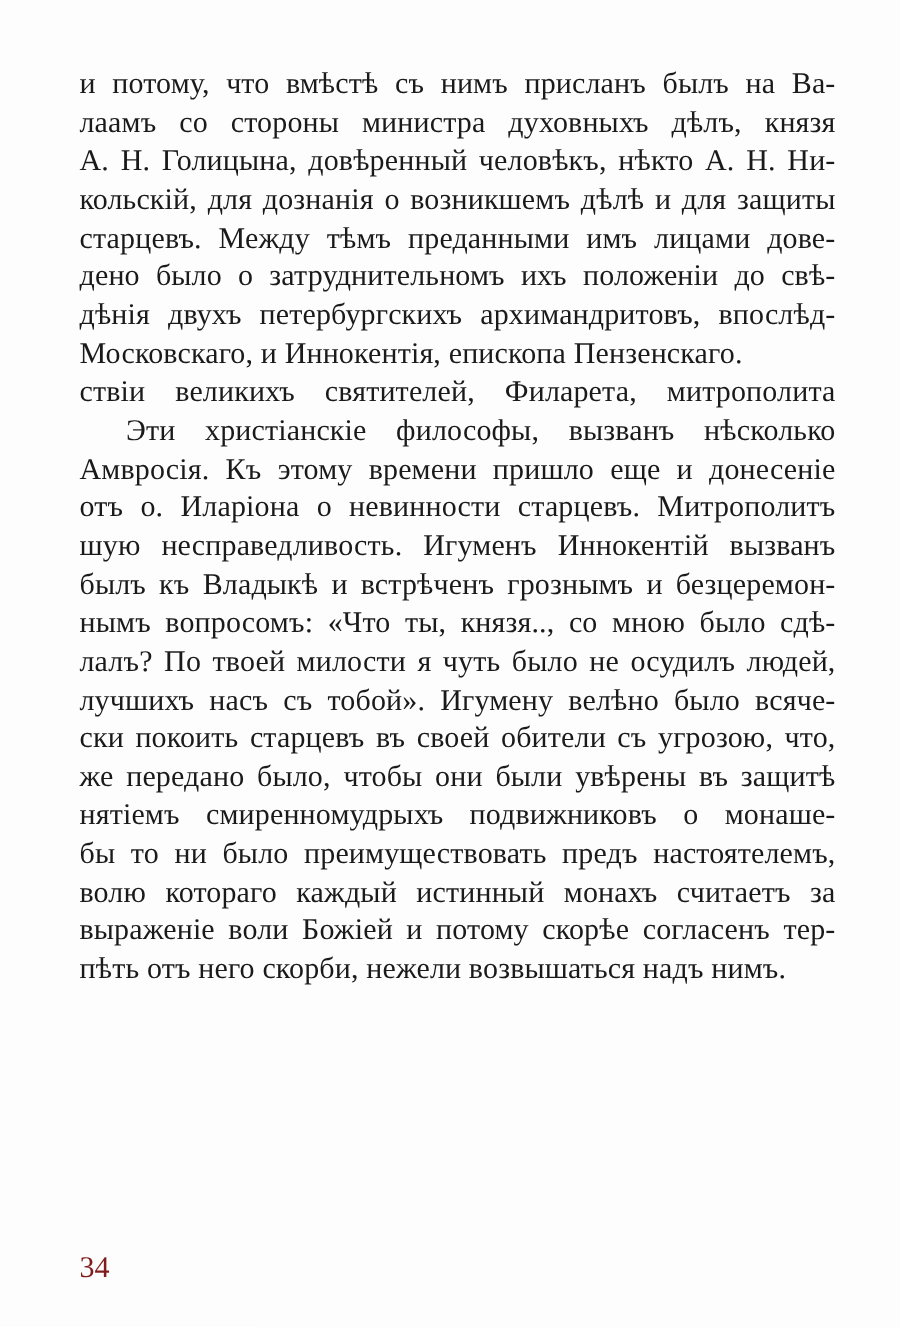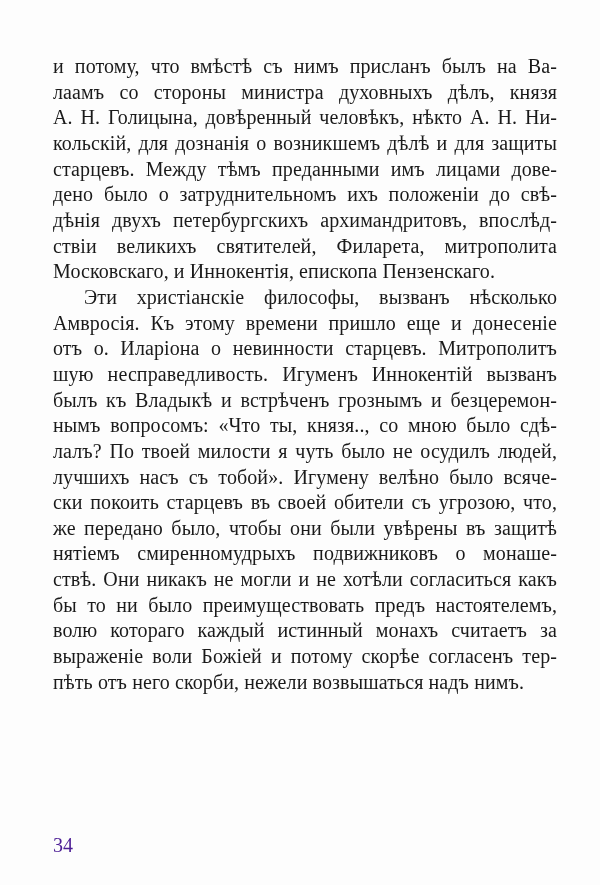--- a/index.html
+++ b/index.html
@@ -12,21 +12,21 @@
     width: 600px;
     height: 885px;
     background: #fdfdfd;
     font-family: "Liberation Serif", "DejaVu Serif", serif;
     color: #1a1a1a;
     overflow: hidden;
   }
   .text-block {
     position: absolute;
     left: 53px;
-    top: 54px;
+    top: 44px;
     width: 504px;
   }
   .paragraph {
     margin: 0;
     padding: 0;
   }
   .line {
     font-size: 20px;
     line-height: 25.65px;
     text-align: justify;
@@ -38,52 +38,51 @@
   }
   .line.first-indent {
     text-indent: 31px;
   }
   .page-number {
     position: absolute;
     left: 53px;
     top: 833px;
     font-size: 20px;
     line-height: 25px;
-    color: #4c1d95;
+    color: #7f1d1d;
   }
 </style>
 </head>
 <body>
 
 <div class="book-page">
   <div class="text-block" id="text-block">
       <div class="paragraph">
         <div class="line">и потому, что вмѣстѣ съ нимъ присланъ былъ на Ва-</div>
         <div class="line">лаамъ со стороны министра духовныхъ дѣлъ, князя</div>
         <div class="line">А. Н. Голицына, довѣренный человѣкъ, нѣкто А. Н. Ни-</div>
         <div class="line">кольскій, для дознанія о возникшемъ дѣлѣ и для защиты</div>
         <div class="line">старцевъ. Между тѣмъ преданными имъ лицами дове-</div>
         <div class="line">дено было о затруднительномъ ихъ положеніи до свѣ-</div>
         <div class="line">дѣнія двухъ петербургскихъ архимандритовъ, впослѣд-</div>
+        <div class="line para-end">Московскаго, и Иннокентія, епископа Пензенскаго.</div>
         <div class="line">ствіи великихъ святителей, Филарета, митрополита</div>
-        <div class="line para-end">Московскаго, и Иннокентія, епископа Пензенскаго.</div>
       </div>
       <div class="paragraph">
         <div class="line first-indent">Эти христіанскіе философы, вызванъ нѣсколько</div>
         <div class="line">Амвросія. Къ этому времени пришло еще и донесеніе</div>
         <div class="line">отъ о. Иларіона о невинности старцевъ. Митрополитъ</div>
         <div class="line">шую несправедливость. Игуменъ Иннокентій вызванъ</div>
         <div class="line">былъ къ Владыкѣ и встрѣченъ грознымъ и безцеремон-</div>
         <div class="line">нымъ вопросомъ: «Что ты, князя.., со мною было сдѣ-</div>
         <div class="line">лалъ? По твоей милости я чуть было не осудилъ людей,</div>
         <div class="line">лучшихъ насъ съ тобой». Игумену велѣно было всяче-</div>
         <div class="line">ски покоить старцевъ въ своей обители съ угрозою, что,</div>
         <div class="line">же передано было, чтобы они были увѣрены въ защитѣ</div>
         <div class="line">нятіемъ смиренномудрыхъ подвижниковъ о монаше-</div>
-        <div class="line">ствѣ. Они никакъ не могли и не хотѣли согласиться какъ</div>
         <div class="line">бы то ни было преимуществовать предъ настоятелемъ,</div>
         <div class="line">волю котораго каждый истинный монахъ считаетъ за</div>
         <div class="line">выраженіе воли Божіей и потому скорѣе согласенъ тер-</div>
         <div class="line para-end">пѣть отъ него скорби, нежели возвышаться надъ нимъ.</div>
       </div>
     </div>
   <div class="page-number">34</div>
 </div>
 
 </body></html>

